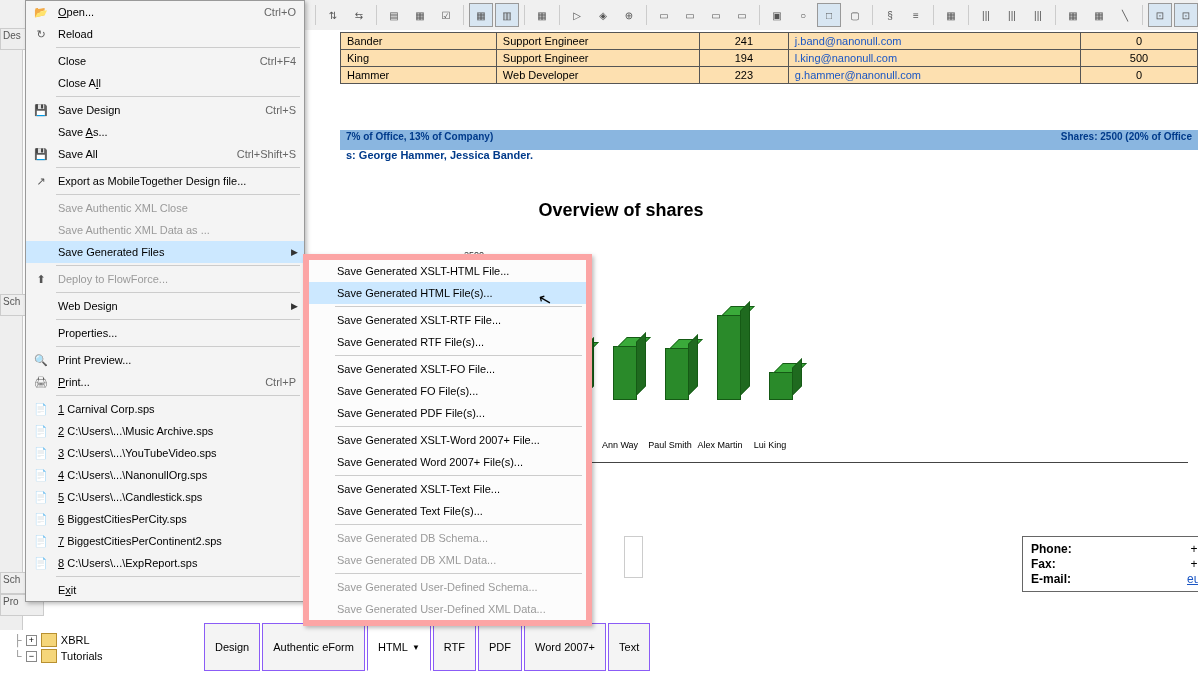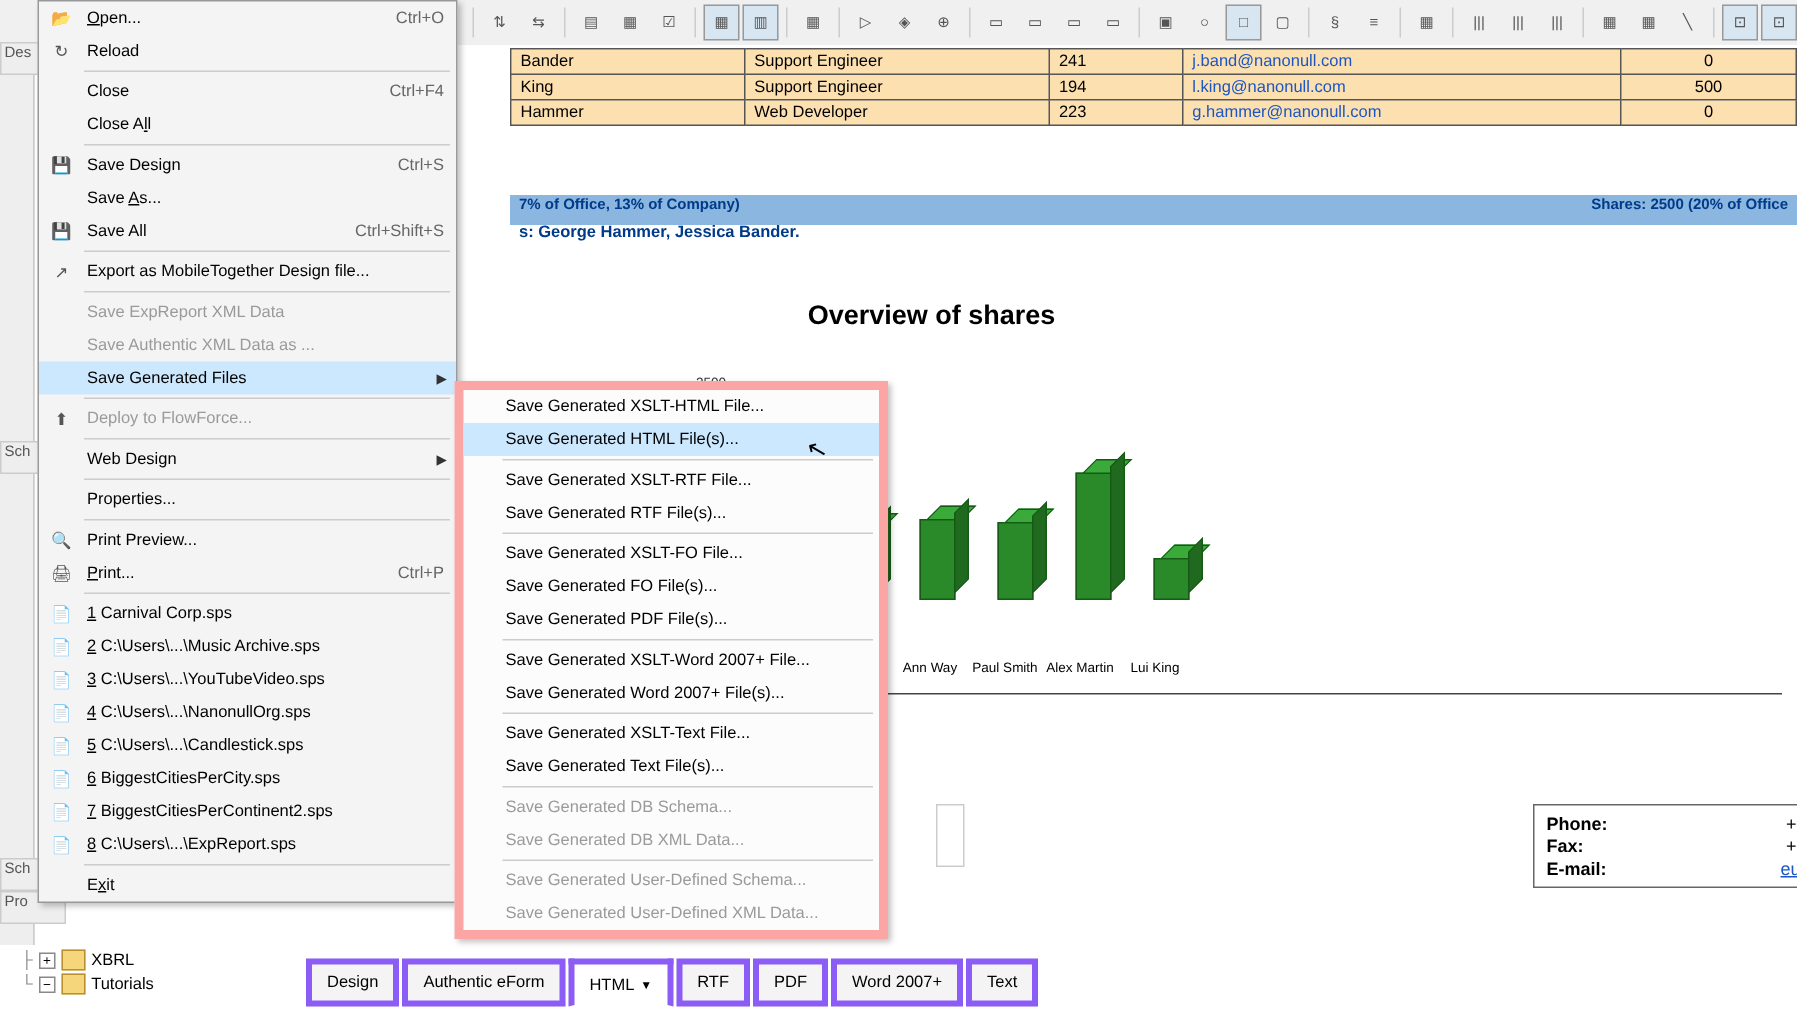--- a/index.html
+++ b/index.html
@@ -38,21 +38,21 @@
 
 
 .cursor{position:absolute;top:290px;left:538px;z-index:30;font-size:16px;color:#000;transform:rotate(-15deg)}
 
 
 .content{position:absolute;top:30px;left:44px;right:0;bottom:40px;background:#fff;overflow:hidden}
 
 
 .tbl{position:absolute;top:2px;left:296px;right:0;border-collapse:collapse;font-size:11px}
 .tbl td{border:1px solid #555;padding:2px 6px;background:#fde0b0}
-.tbl .num{text-align:left;width:80px}
+.tbl .num{text-align:center;width:80px}
 .tbl .link{color:#1a56c4;}
 .tbl .shares{text-align:center;width:110px}
 .tbl .bold{font-weight:400}
 .summary1{position:absolute;top:100px;left:296px;right:0;height:18px;background:#8ab6e0;color:#003a8a;font-size:10px;padding:1px 6px;font-weight:700;display:flex;justify-content:space-between}
 .summary2{position:absolute;top:119px;left:296px;right:0;height:16px;color:#003a8a;font-size:11px;padding:0 6px;font-weight:700}
 
 
 .chart-title{position:absolute;top:170px;left:0;right:0;text-align:center;font-size:18px;font-weight:700}
 .chart{position:absolute;top:220px;left:420px;width:450px;height:200px}
 .chart .ylabel{position:absolute;left:0;font-size:9px;color:#333}
@@ -77,21 +77,21 @@
 .tree .tfold{width:14px;height:12px;background:#f5d67a;border:1px solid #b89030}
 .tree .tconn{color:#888}
 .tree .tbox{display:inline-block;width:9px;height:9px;border:1px solid #888;text-align:center;line-height:8px;font-size:9px}
 
 
 .lefttabs{position:absolute;top:570px;left:0;width:44px;display:flex;flex-direction:column}
 .lefttabs .lt{height:18px;border:1px solid #ccc;background:#eee;font-size:10px;padding:1px 2px;color:#555}
 
 
 .viewtabs{position:absolute;bottom:2px;left:204px;display:flex;gap:2px}
-.viewtabs .vt{border:4px solid #8b5cf6;background:#f4f4f4;padding:6px 10px;font-size:11px;cursor:pointer;display:flex;align-items:center;gap:4px}
+.viewtabs .vt{border:1px solid #8b5cf6;background:#f4f4f4;padding:17px 10px;font-size:11px;cursor:pointer;display:flex;align-items:center;gap:4px}
 .viewtabs .vt.active{background:#fff;border-bottom:1px solid #fff;font-weight:400}
 .viewtabs .vt .dd{font-size:8px}
 
 
 .chartline{position:absolute;top:432px;left:200px;right:10px;border-top:1px solid #444}
 </style>
 </head>
 <body>
 
 <div class="toolbar">
@@ -306,21 +306,21 @@
       <span class="mlabel">Save All</span>
       <span class="mshort">Ctrl+Shift+S</span>
     </div>
   <div class="msep"></div>
   <div class="row">
       <span class="micon">↗</span>
       <span class="mlabel">Export as MobileTogether Design file...</span>
     </div>
   <div class="msep"></div>
   <div class="row dis">
-      <span class="mlabel">Save ExpReport XML Data</span>
+      <span class="mlabel">Save Authentic XML Close</span>
     </div>
   <div class="row dis">
       <span class="mlabel">Save Authentic XML Data as ...</span>
     </div>
   <div class="row sel">
       <span class="mlabel">Save Generated Files</span>
       <span class="arrow">▶</span>
     </div>
   <div class="msep"></div>
   <div class="row dis">

